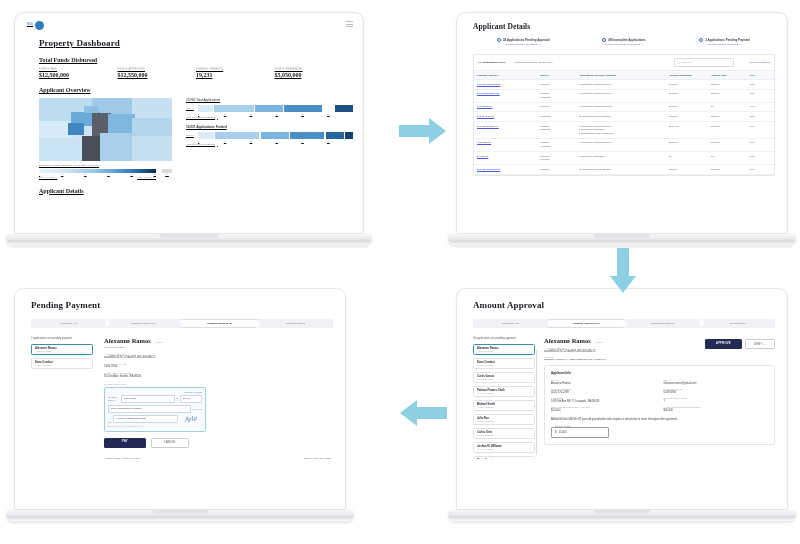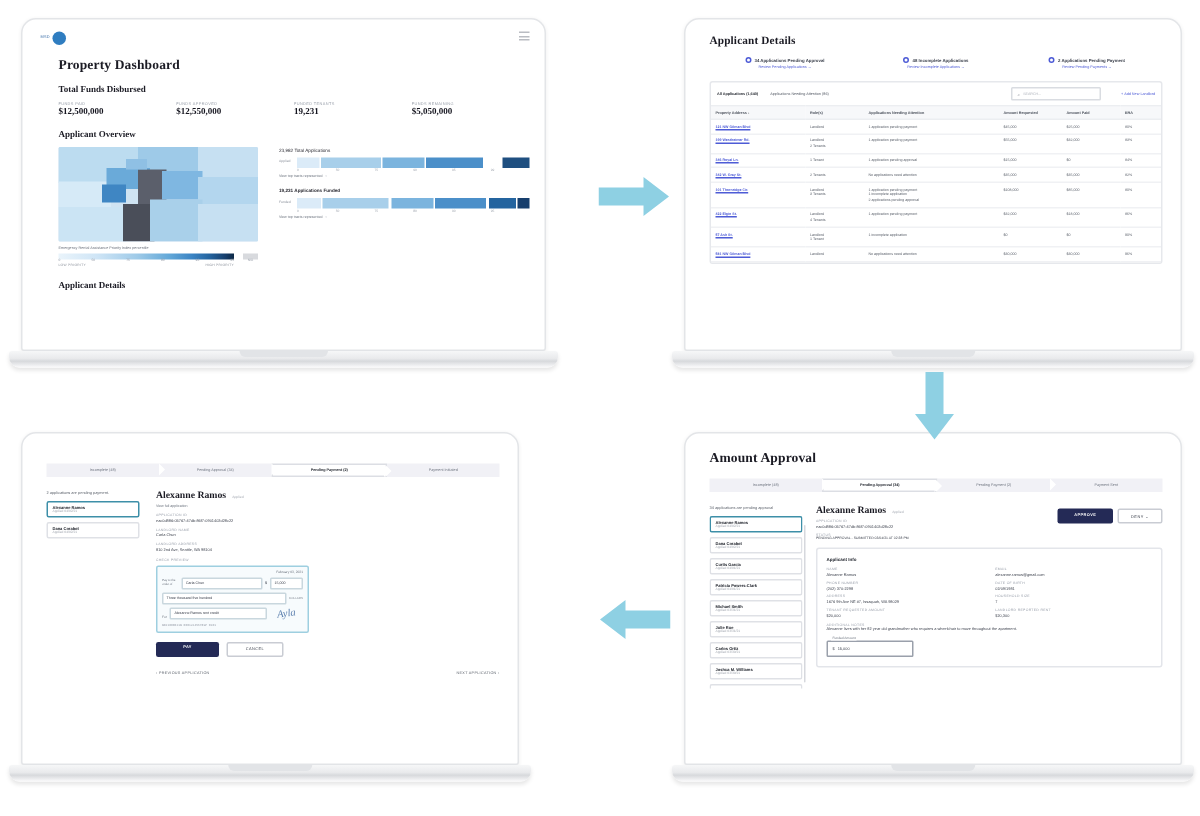--- a/index.html
+++ b/index.html
@@ -155,21 +155,21 @@
 
   
   .arrow { position:absolute; }
   .arrow svg { display:block; }
 </style>
 </head>
 <body>
 
 <div class="stage">
 
-  <div class="laptop" style="left:14px; top:12px; width:350px;">
+  <div class="laptop" style="left:14px; top:12px; width:350px;text-decoration:underline;">
     <div class="screen" style="height:222px;">
       <div class="pg">
 
         <div style="display:flex; align-items:flex-start; justify-content:space-between;">
           <div class="logo">
             <div style="text-align:right;">
               <div class="logo-txt">MSD</div>
             </div>
             <div class="logo-mark"></div>
           </div>
@@ -594,20 +594,21 @@
     </div>
     <div class="base basewide">
         <div class="notch"></div>
       </div>
   </div>
 
   <div class="laptop" style="left:14px; top:288px; width:332px;">
     <div class="screen" style="height:222px;">
       <div style="padding:11px 12px 0 16px;">
 
+        <h1 class="title" style="font-size:9px;">Pending Payment</h1>
 
         <div class="stepper" style="margin-top:9px;">
           <div class="step">
               <span>Incomplete (48)</span>
             </div>
           <div class="step">
               <span>Pending Approval (34)</span>
             </div>
           <div class="step current">
               <span>Pending Payment (2)</span>

